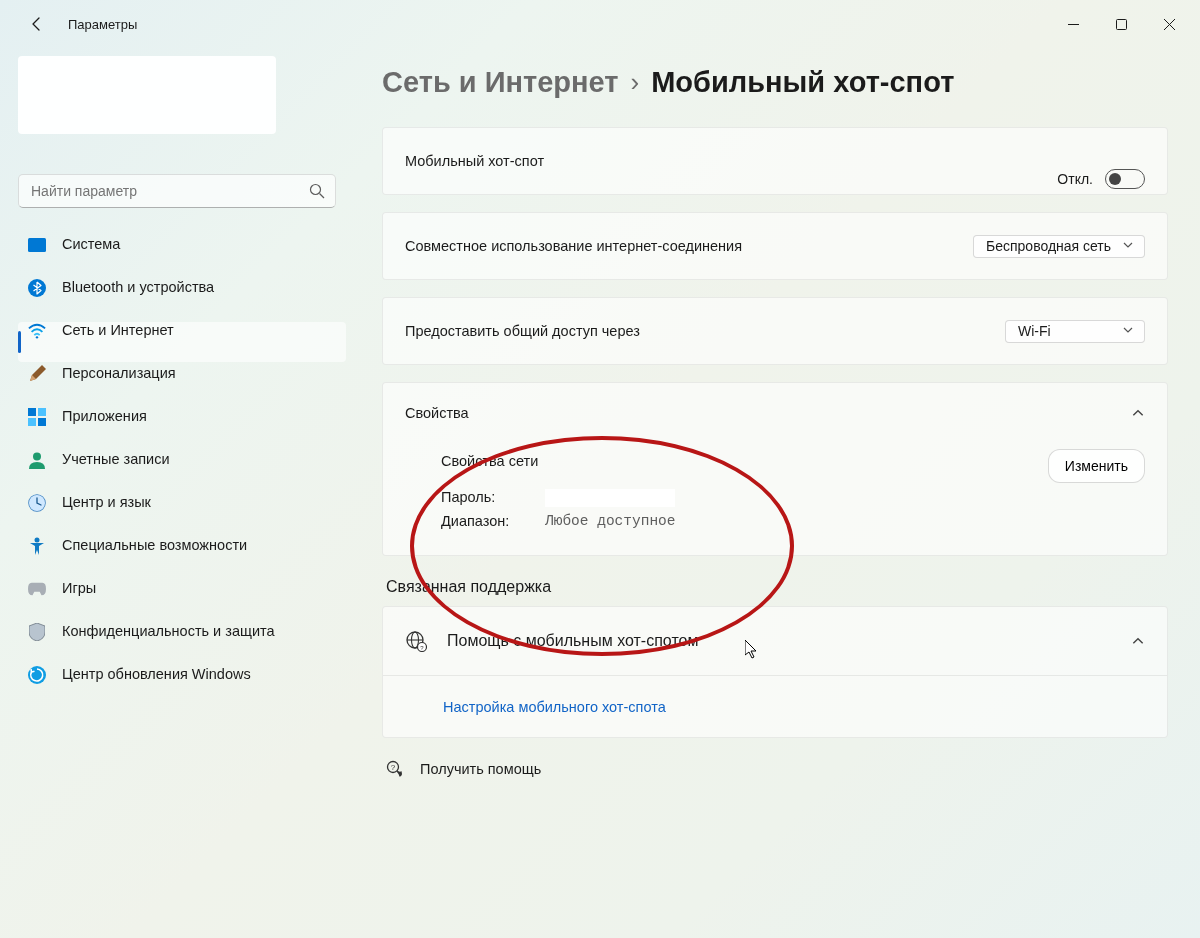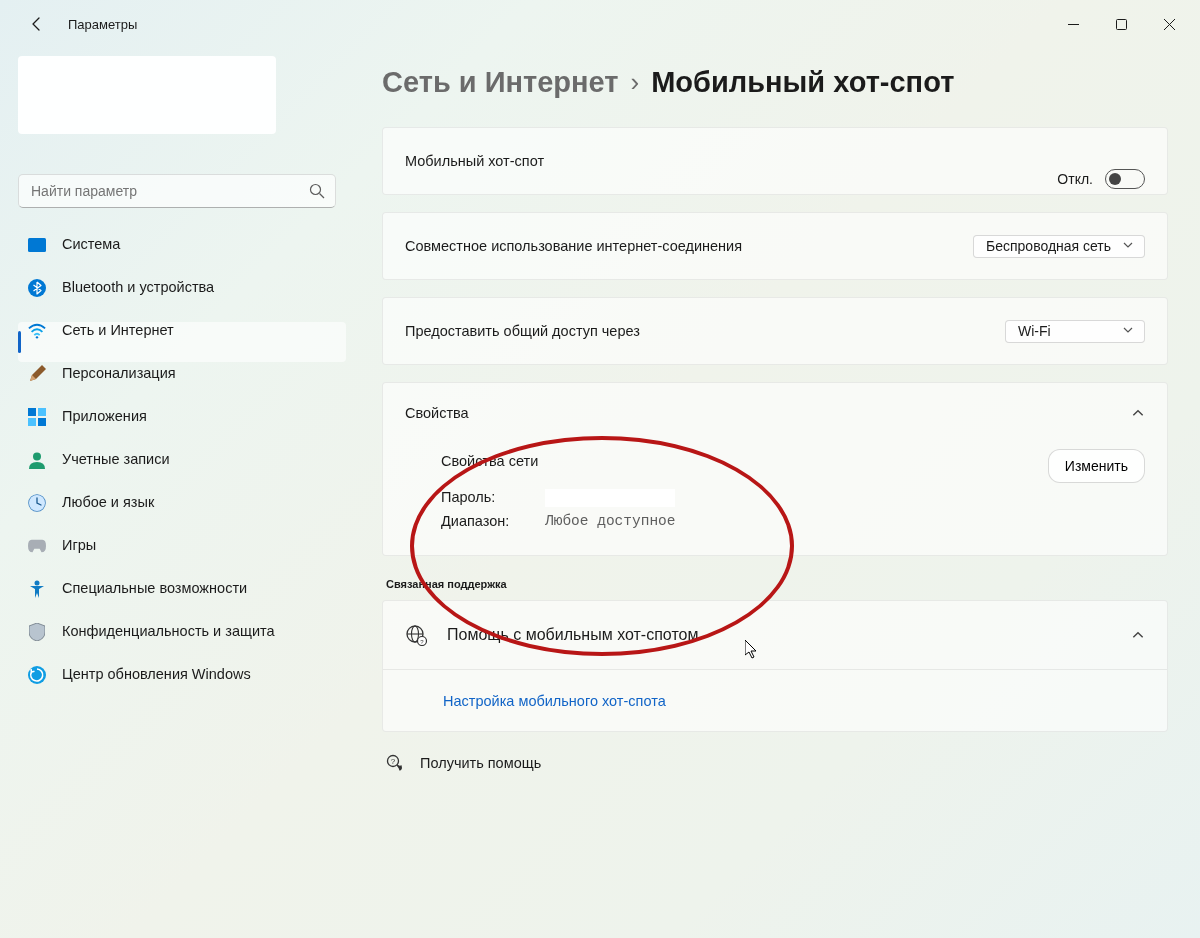--- a/index.html
+++ b/index.html
@@ -122,21 +122,21 @@
 .props-row .v { color: #5e5e5e; font-family: Liberation Mono, monospace; }
 .props-row .blank { background: #fff; display: inline-block; width: 130px; height: 18px; }
 .btn-edit {
   position: absolute; right: 22px; top: 6px;
   background: rgba(255,255,255,0.85);
   border: 1px solid rgba(0,0,0,0.15);
   border-radius: 12px;
   height: 34px; padding: 0 16px; font-size: 14px;
 }
 
-.section-title { font-size: 11px; font-weight: 700; margin: 22px 0 10px 4px; }
+.section-title { font-size: 16px; font-weight: 400; margin: 22px 0 10px 4px; }
 
 .help-row { display: flex; align-items: center; height: 68px; padding: 0 22px; gap: 20px; }
 .help-row .hicon { width: 22px; height: 22px; display: flex; align-items: center; justify-content: center; color: #333; }
 .help-link { border-top: 1px solid rgba(0,0,0,0.07); height: 62px; display: flex; align-items: center; padding: 0 60px; text-align: right; }
 .help-link a { color: #1164c7; font-size: 14.5px; text-decoration: none; }
 
 .footer-help { display: flex; align-items: center; gap: 16px; margin-top: 22px; padding-left: 4px; font-size: 14.5px; }
 .footer-help .fhicon { width: 18px; height: 18px; }
 
 
@@ -262,38 +262,38 @@
           <span>Учетные записи</span>
         </li>
         <li>
           <span class="navicon">
             <svg width="18" height="18" viewBox="0 0 18 18">
                 <circle cx="9" cy="9" r="8" fill="none" stroke="#3a7fbf" stroke-width="1.5"></circle>
                 <circle cx="9" cy="9" r="8" fill="#cfe8ff"></circle>
                 <path d="M9 4 L9 9 L13 11" stroke="#1b5a8f" stroke-width="1.3" fill="none" stroke-linecap="round"></path>
               </svg>
           </span>
-          <span>Любое и язык</span>
+          <span>Центр и язык</span>
+        </li>
+        <li>
+          <span class="navicon">
+            <svg width="18" height="18" viewBox="0 0 18 18">
+                <circle cx="9" cy="3" r="2.5" fill="#0f7bc4"></circle>
+                <path d="M2 6 L16 6 L11 9 L11 18 L9 13 L7 18 L7 9 Z" fill="#0f7bc4"></path>
+              </svg>
+          </span>
+          <span>Специальные возможности</span>
         </li>
         <li>
           <span class="navicon">
             <svg width="20" height="14" viewBox="0 0 20 14">
                 <path d="M4 0 L16 0 Q20 0 20 7 Q20 14 15 14 L13 10 L7 10 L5 14 Q0 14 0 7 Q0 0 4 0 Z" fill="#a8aeb5"></path>
               </svg>
           </span>
           <span>Игры</span>
-        </li>
-        <li>
-          <span class="navicon">
-            <svg width="18" height="18" viewBox="0 0 18 18">
-                <circle cx="9" cy="3" r="2.5" fill="#0f7bc4"></circle>
-                <path d="M2 6 L16 6 L11 9 L11 18 L9 13 L7 18 L7 9 Z" fill="#0f7bc4"></path>
-              </svg>
-          </span>
-          <span>Специальные возможности</span>
         </li>
         <li>
           <span class="navicon">
             <svg width="16" height="18" viewBox="0 0 16 18">
                 <path d="M8 0 L16 3 L16 9 Q16 16 8 18 Q0 16 0 9 L0 3 Z" fill="#b8c4cf" stroke="#6b7682" stroke-width="0.8"></path>
               </svg>
           </span>
           <span>Конфиденциальность и защита</span>
         </li>
         <li>

